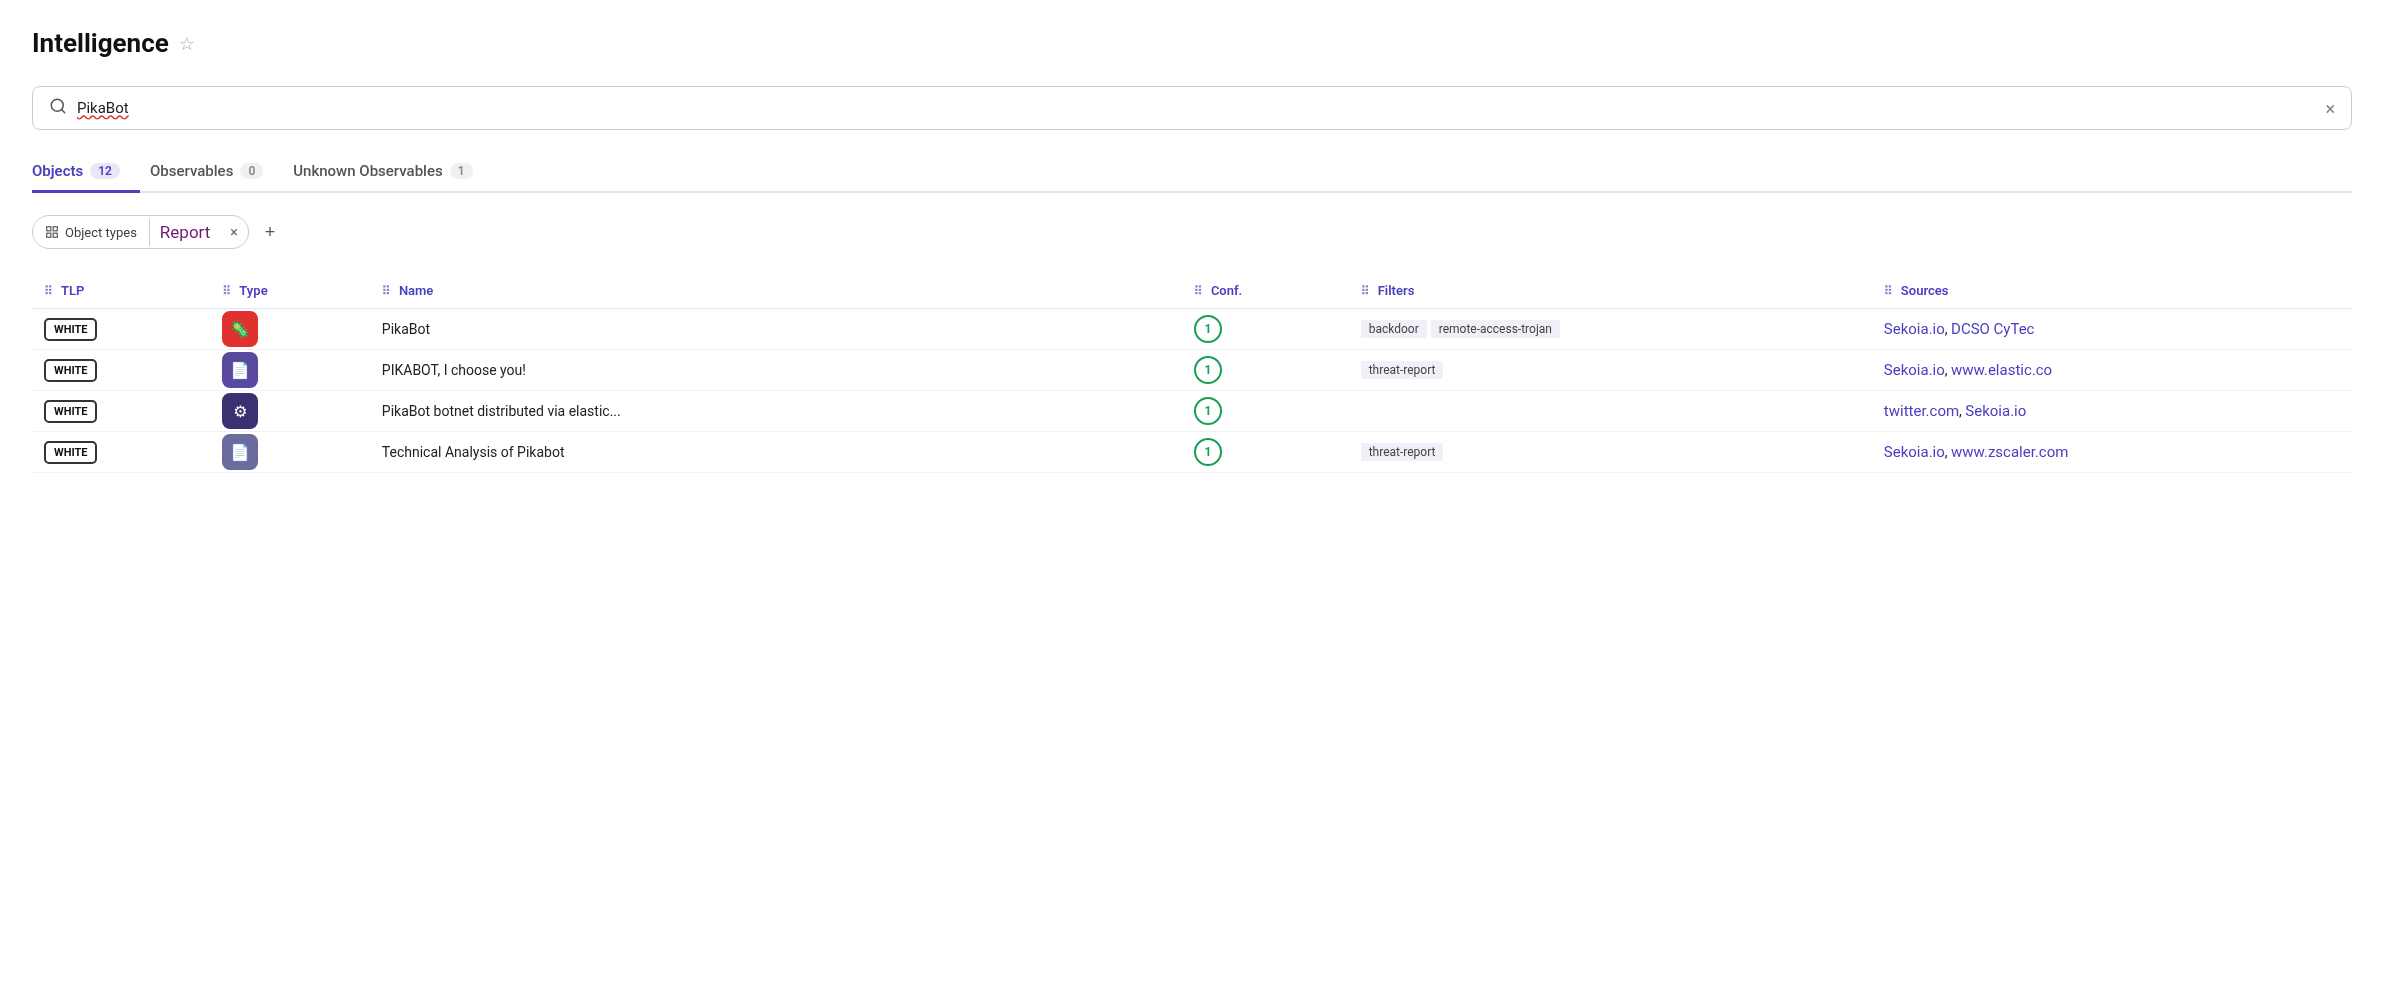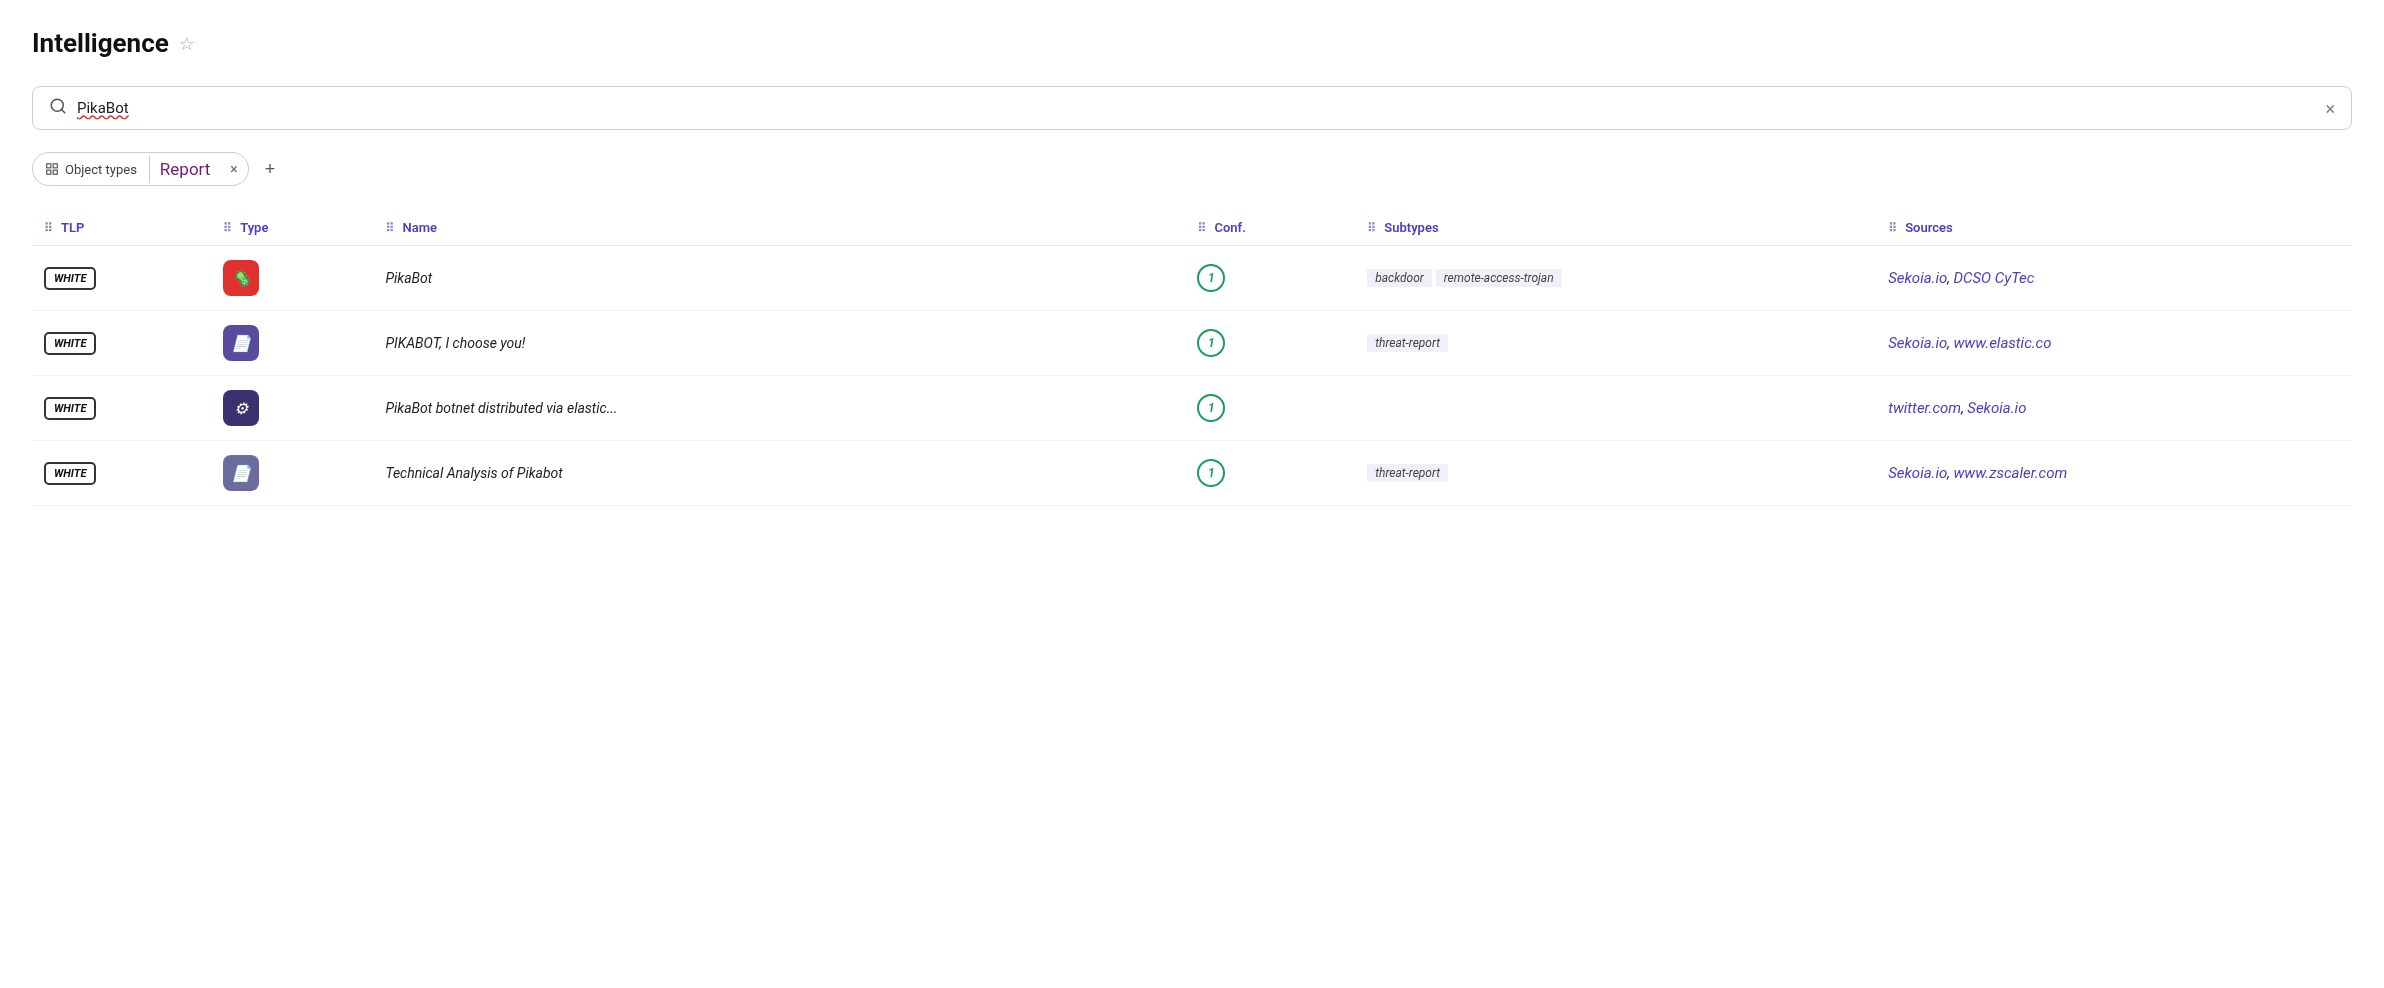--- a/index.html
+++ b/index.html
@@ -209,26 +209,25 @@
       color: #4a3fbf;
       border-bottom: 1px solid #e5e5f0;
       white-space: nowrap;
     }
     .col-handle {
       color: #8888cc;
       margin-right: 5px;
       font-size: 12px;
     }
     .data-table td {
-      padding: 14px 12px;
+      padding: 2px 12px;
       border-bottom: 1px solid #f0f0f8;
       font-size: 14px;
       color: #222;
       vertical-align: middle;
-      font-style: italic;
     }
 
     
     .tlp-badge {
       border: 2px solid #333;
       border-radius: 5px;
       padding: 3px 8px;
       font-size: 11px;
       font-weight: 700;
       color: #111;
@@ -295,20 +294,34 @@
         <circle cx="11" cy="11" r="8"></circle>
           <line x1="21" y1="21" x2="16.65" y2="16.65"></line>
       </svg>
     </span>
     <span style="font-size:15px;color:#222;flex:1;cursor:text;">
       <span class="search-underline">PikaBot</span>
     </span>
     <span class="search-clear">×</span>
   </div>
 
+  <div class="tabs">
+    <div class="tab active">
+      <span>Objects</span>
+      <span class="tab-badge">12</span>
+    </div>
+    <div class="tab">
+      <span>Observables</span>
+      <span class="tab-badge zero">0</span>
+    </div>
+    <div class="tab">
+      <span>Unknown Observables</span>
+      <span class="tab-badge zero">1</span>
+    </div>
+  </div>
 
 
   <div class="filter-chips">
     <div class="chip-group">
       <div class="chip-label">
         <svg width="14" height="14" viewBox="0 0 24 24" fill="none" stroke="#555" stroke-width="2">
           <rect x="3" y="3" width="7" height="7"></rect>
             <rect x="14" y="3" width="7" height="7"></rect>
             <rect x="3" y="14" width="7" height="7"></rect>
             <rect x="14" y="14" width="7" height="7"></rect>
@@ -335,21 +348,21 @@
         <th style="width:35%;">
           <span class="col-handle">⠿</span>
           <span>Name</span>
         </th>
         <th>
           <span class="col-handle">⠿</span>
           <span>Conf.</span>
         </th>
         <th>
           <span class="col-handle">⠿</span>
-          <span>Subtypes</span>
+          <span>Filters</span>
         </th>
         <th>
           <span class="col-handle">⠿</span>
           <span>Sources</span>
         </th>
       </tr>
     </thead>
     <tbody id="table-body">
     <tr>
           <td><span class="tlp-badge">WHITE</span></td>

